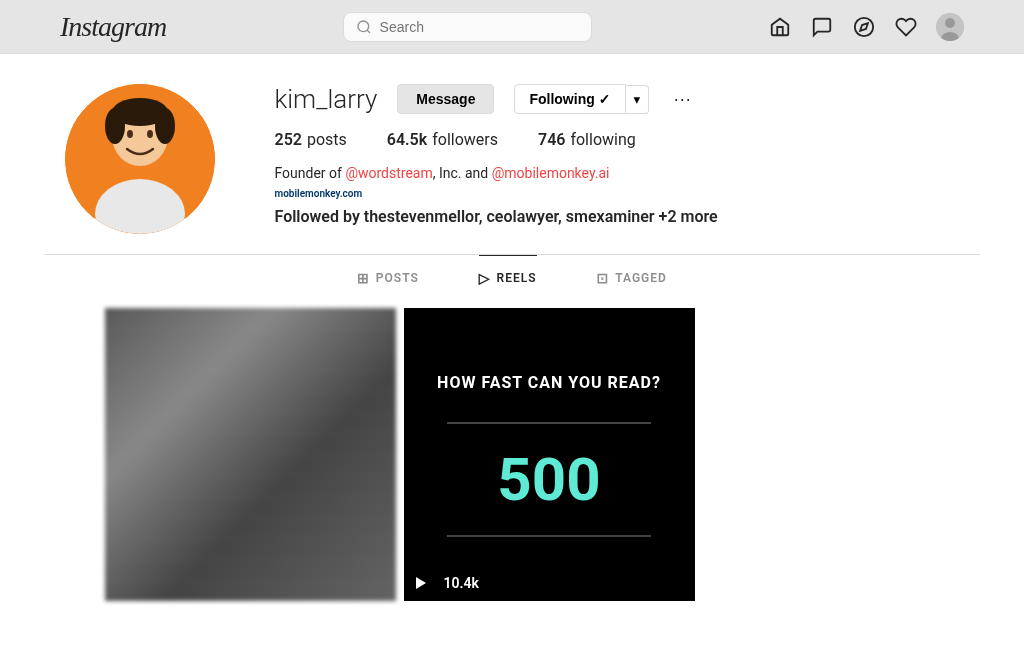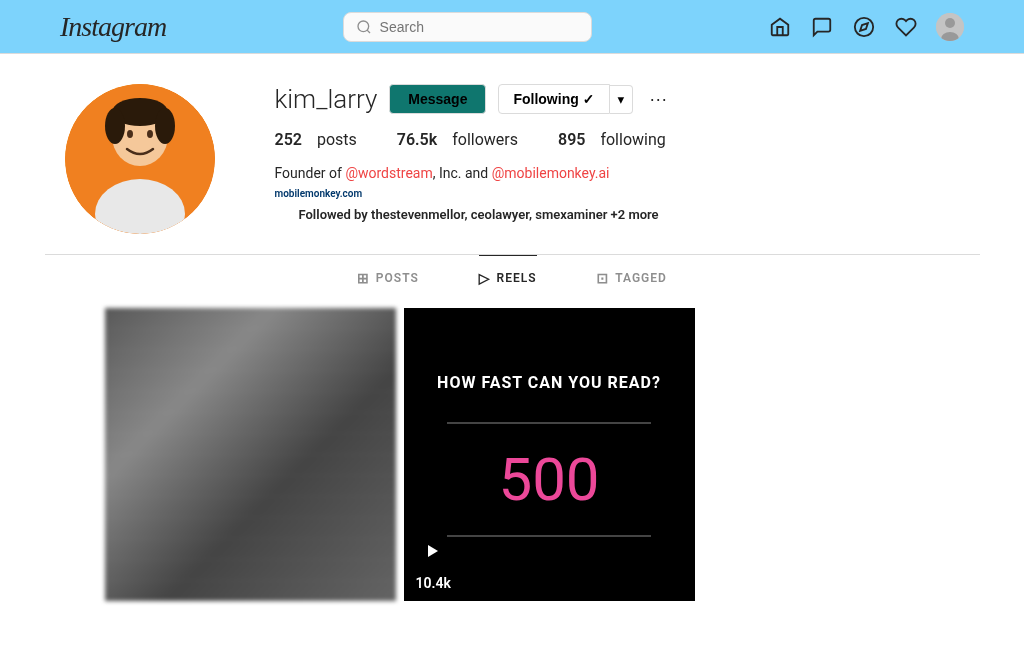--- a/index.html
+++ b/index.html
@@ -11,21 +11,21 @@
     }
 
     
     .header {
       display: flex;
       align-items: center;
       justify-content: space-between;
       padding: 0 60px;
       height: 54px;
       border-bottom: 1px solid #dbdbdb;
-      background: #7dd3fc;
+      background: #e5e5e5;
       position: sticky;
       top: 0;
       z-index: 100;
     }
     .header-logo {
       font-family: 'Segoe UI', cursive;
       font-size: 28px;
       font-style: italic;
       font-weight: 400;
       color: #262626;
@@ -102,32 +102,32 @@
       justify-content: center;
       overflow: hidden;
       position: relative;
     }
     .profile-info {
       flex: 1;
     }
     .profile-top-row {
       display: flex;
       align-items: center;
-      gap: 12px;
+      gap: 20px;
       margin-bottom: 16px;
       flex-wrap: wrap;
     }
     .profile-username {
       font-size: 26px;
       font-weight: 300;
       color: #262626;
     }
     .btn-message {
       padding: 6px 18px;
-      background: #0f766e;
+      background: #e5e5e5;
       border: 1px solid #dbdbdb;
       border-radius: 4px;
       font-size: 14px;
       font-weight: 600;
       cursor: pointer;
     }
     .btn-follow-dropdown {
       display: flex;
       align-items: center;
     }
@@ -159,21 +159,21 @@
       color: #262626;
       padding: 0 4px;
     }
     .profile-stats {
       display: flex;
       gap: 40px;
       margin-bottom: 14px;
     }
     .stat-item {
       display: flex;
-      gap: 15px;
+      gap: 5px;
       align-items: baseline;
     }
     .stat-count {
       font-weight: 600;
       font-size: 16px;
     }
     .stat-label {
       font-size: 16px;
       color: #262626;
     }
@@ -193,23 +193,22 @@
     }
     .profile-website {
       color: #00376b;
       font-weight: 600;
       text-decoration: none;
       font-size: 10px;
       margin-bottom: 8px;
       display: block;
     }
     .profile-followed-by {
-      font-size: 13px;
+      font-size: 16px;
       color: #8e8e8e;
-      margin-left: 24px;
     }
     .profile-followed-by span {
       color: #262626;
       font-weight: 600;
     }
 
     
     .divider {
       max-width: 935px;
       margin: 0 auto;
@@ -275,35 +274,34 @@
     }
     .reel-text-top {
       color: #fff;
       font-size: 16px;
       font-weight: 700;
       letter-spacing: 1px;
       margin-bottom: 30px;
       text-transform: uppercase;
     }
     .reel-number {
-      color: #ec4899;
+      color: #5eead4;
       font-size: 60px;
-      font-weight: 400;
+      font-weight: 700;
     }
     .reel-views {
       position: absolute;
       bottom: 10px;
       left: 12px;
       color: #fff;
       font-size: 14px;
       font-weight: 600;
       display: flex;
       align-items: center;
       gap: 18px;
-      flex-direction: column;
     }
     .play-triangle {
       width: 0;
       height: 0;
       border-top: 6px solid transparent;
       border-bottom: 6px solid transparent;
       border-left: 10px solid #fff;
     }
 
     
@@ -426,25 +424,25 @@
       </div>
       <button class="btn-more">···</button>
     </div>
 
     <div class="profile-stats">
       <div class="stat-item">
         <span class="stat-count">252</span>
         <span class="stat-label">posts</span>
       </div>
       <div class="stat-item">
-        <span class="stat-count">76.5k</span>
+        <span class="stat-count">64.5k</span>
         <span class="stat-label">followers</span>
       </div>
       <div class="stat-item">
-        <span class="stat-count">895</span>
+        <span class="stat-count">746</span>
         <span class="stat-label">following</span>
       </div>
     </div>
 
     <div class="profile-bio">
       <span>Founder of </span><a href="#" class="profile-link-blue">@wordstream</a><span>, Inc. and </span><a href="#" class="profile-link-blue">@mobilemonkey.ai</a>
     </div>
     <a href="#" class="profile-website">mobilemonkey.com</a>
     <div class="profile-followed-by">
       <span>Followed by </span><span>thestevenmellor, ceolawyer, smexaminer</span> <span>+2 more</span>

